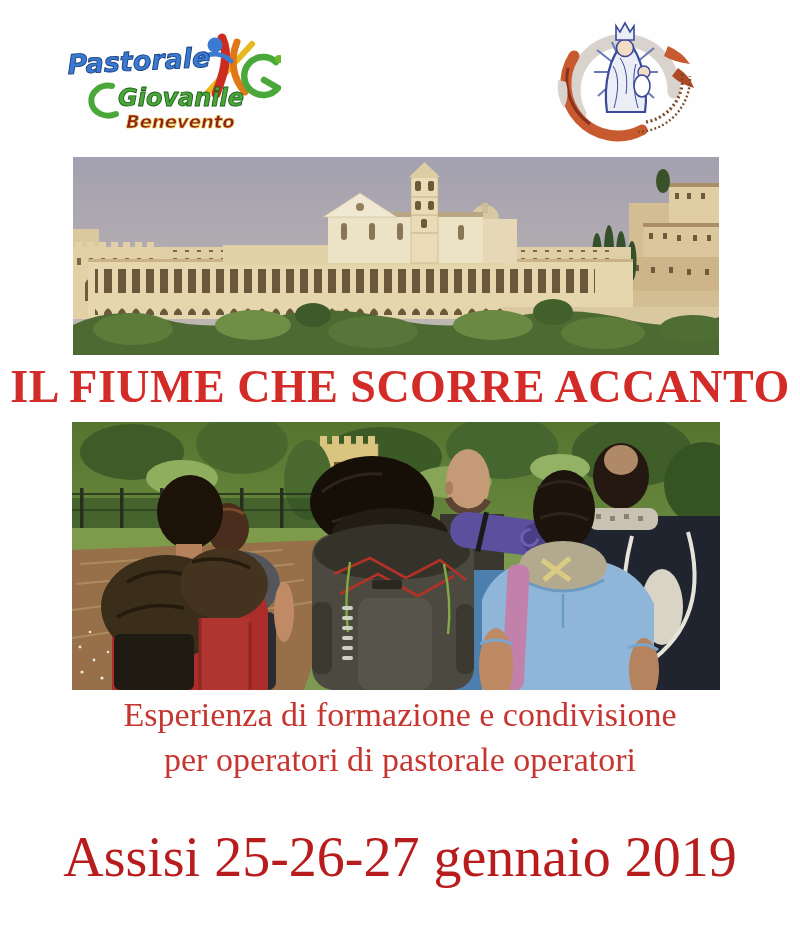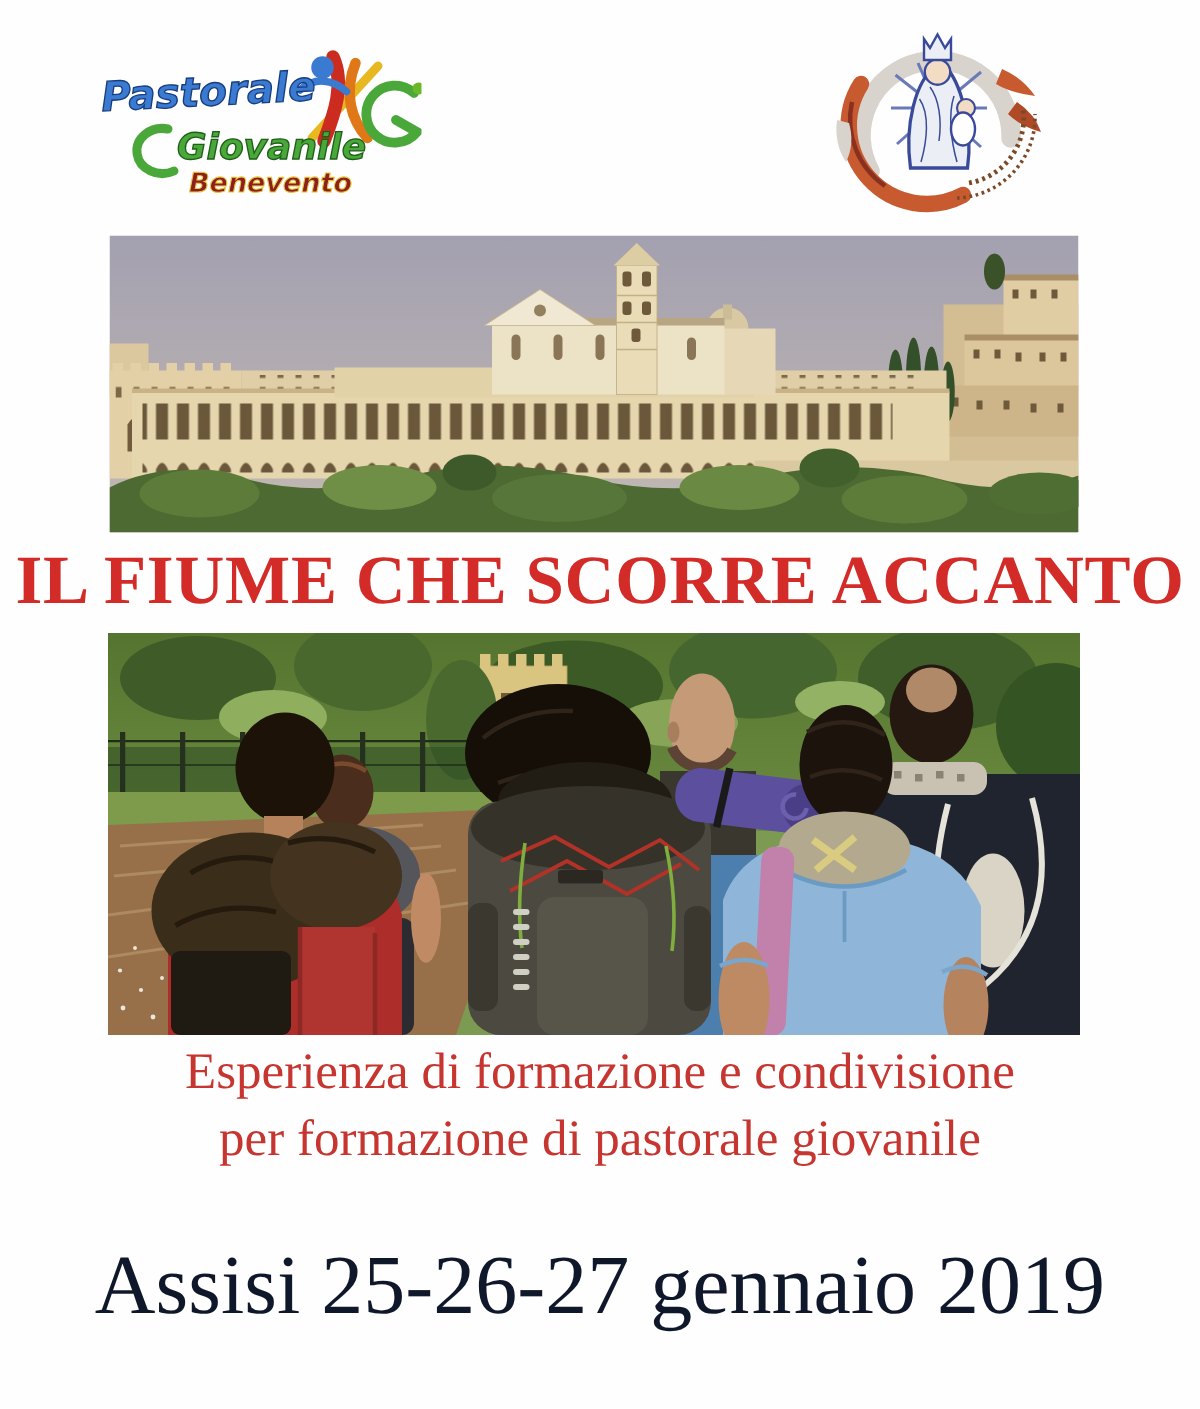--- a/index.html
+++ b/index.html
@@ -16,21 +16,21 @@
     position:absolute;left:0;top:358px;width:800px;margin:0;
     text-align:center;font-size:46px;font-weight:700;letter-spacing:.5px;
     color:#d32c28;white-space:nowrap;line-height:58px;
   }
   .subtitle{
     position:absolute;left:0;top:692px;width:800px;margin:0;
     text-align:center;font-size:34px;color:#c6352f;line-height:45px;
   }
   .date-line{
     position:absolute;left:0;top:824px;width:800px;margin:0;
-    text-align:center;font-size:56px;font-weight:500;color:#0f172a;
+    text-align:center;font-size:56px;font-weight:500;color:#b91c1c;
     line-height:66px;white-space:nowrap;
   }
   svg{display:block;}
 </style>
 </head>
 <body>
 
 <div class="poster">
 
   <div class="logo-left">
@@ -376,18 +376,18 @@
       <rect x="436" y="142" width="22" height="126" rx="9" fill="#c281ab" transform="rotate(3 436 142)"></rect>
       <ellipse cx="424" cy="244" rx="17" ry="38" fill="#bd8a63"></ellipse>
       <ellipse cx="572" cy="248" rx="15" ry="32" fill="#b5835e"></ellipse>
       <path d="M408,222 Q424,214 440,222" stroke="#7aa5cc" stroke-width="3" fill="none"></path>
       <path d="M556,226 Q572,218 586,228" stroke="#7aa5cc" stroke-width="3" fill="none"></path>
     </g>
   </svg>
 
   <p class="subtitle">
     <span>Esperienza di formazione e condivisione</span><br>
-    <span>per formazione di pastorale giovanile</span>
+    <span>per operatori di pastorale operatori</span>
   </p>
 
   <h2 class="date-line">Assisi 25-26-27 gennaio 2019</h2>
 
 </div>
 
 </body></html>

